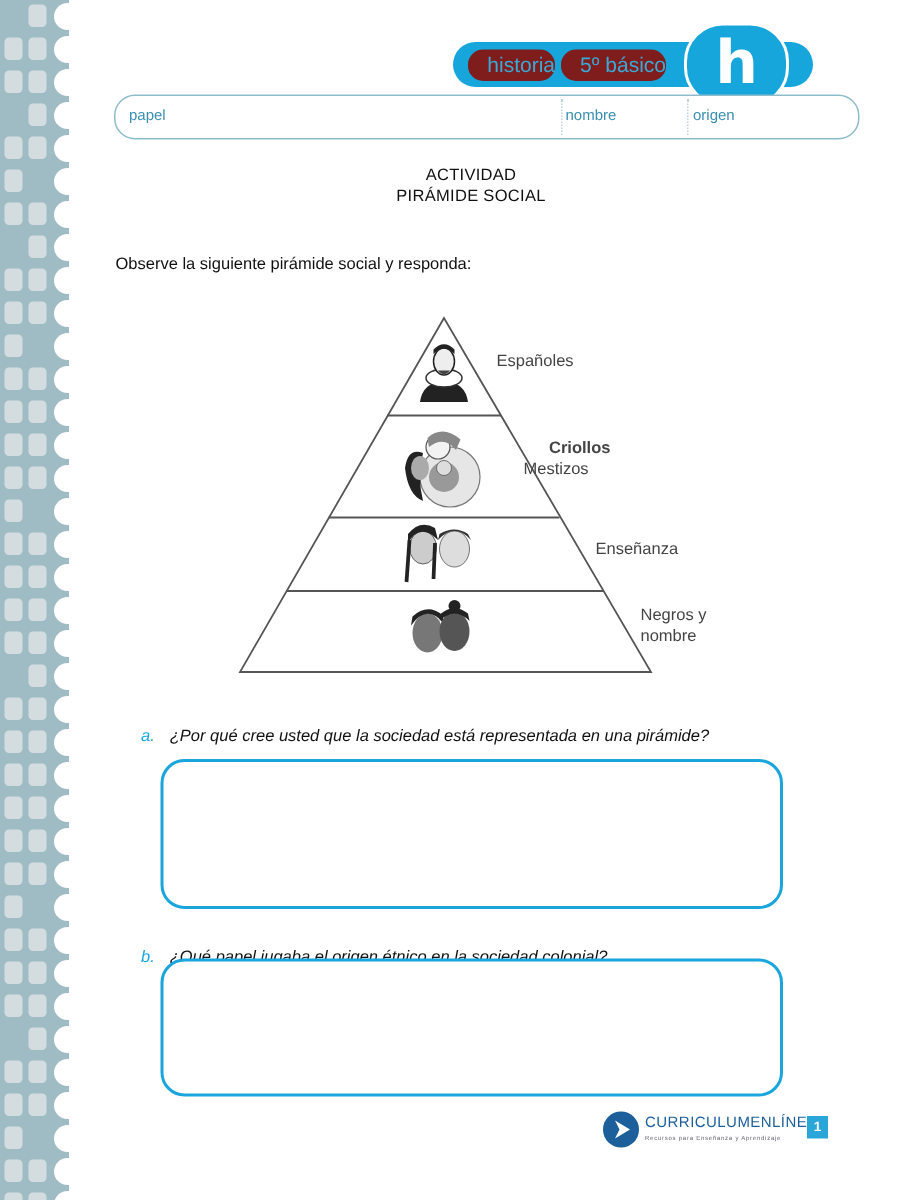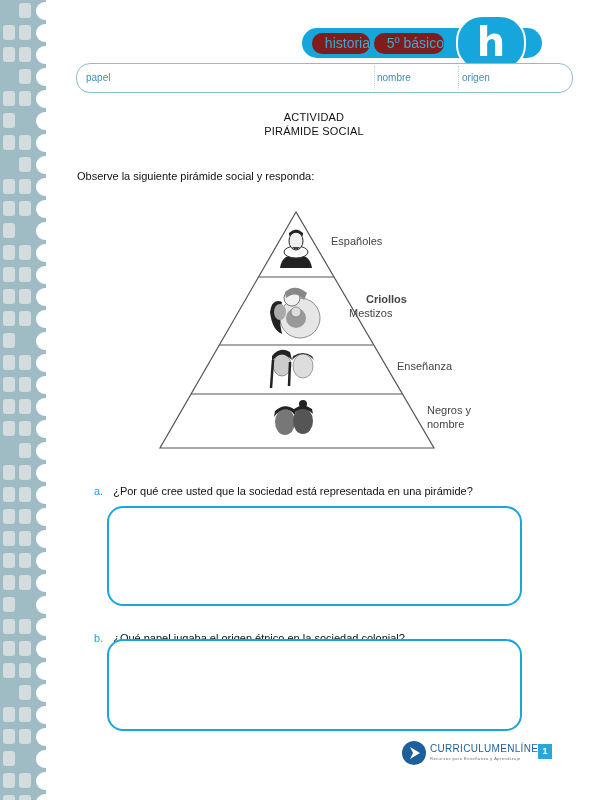--- a/index.html
+++ b/index.html
@@ -65,21 +65,21 @@
   }
   .instruction {
     position:absolute; left:77px; top:170px; font-size:11px; color:#111;
   }
 
   
   .pyramid { position:absolute; left:0; top:0; width:600px; height:800px; }
   .pyr-label { position:absolute; font-size:11px; color:#444; line-height:15px; }
 
   .question {
-    position:absolute; left:94px; font-size:11px; color:#111;
+    position:absolute; left:94px; font-size:11px; color:#111;font-style:italic;
   }
   .question .letter { color:#1aa6dc; margin-right:10px; }
   .answer-box {
     position:absolute; left:107px; width:411px; border:2px solid #1aa6dc; border-radius:16px; background:#fff;
   }
 
   
   .logo-circle {
     position:absolute; left:402px; top:741px; width:24px; height:24px; border-radius:50%;
     background:#1d5f9a;

